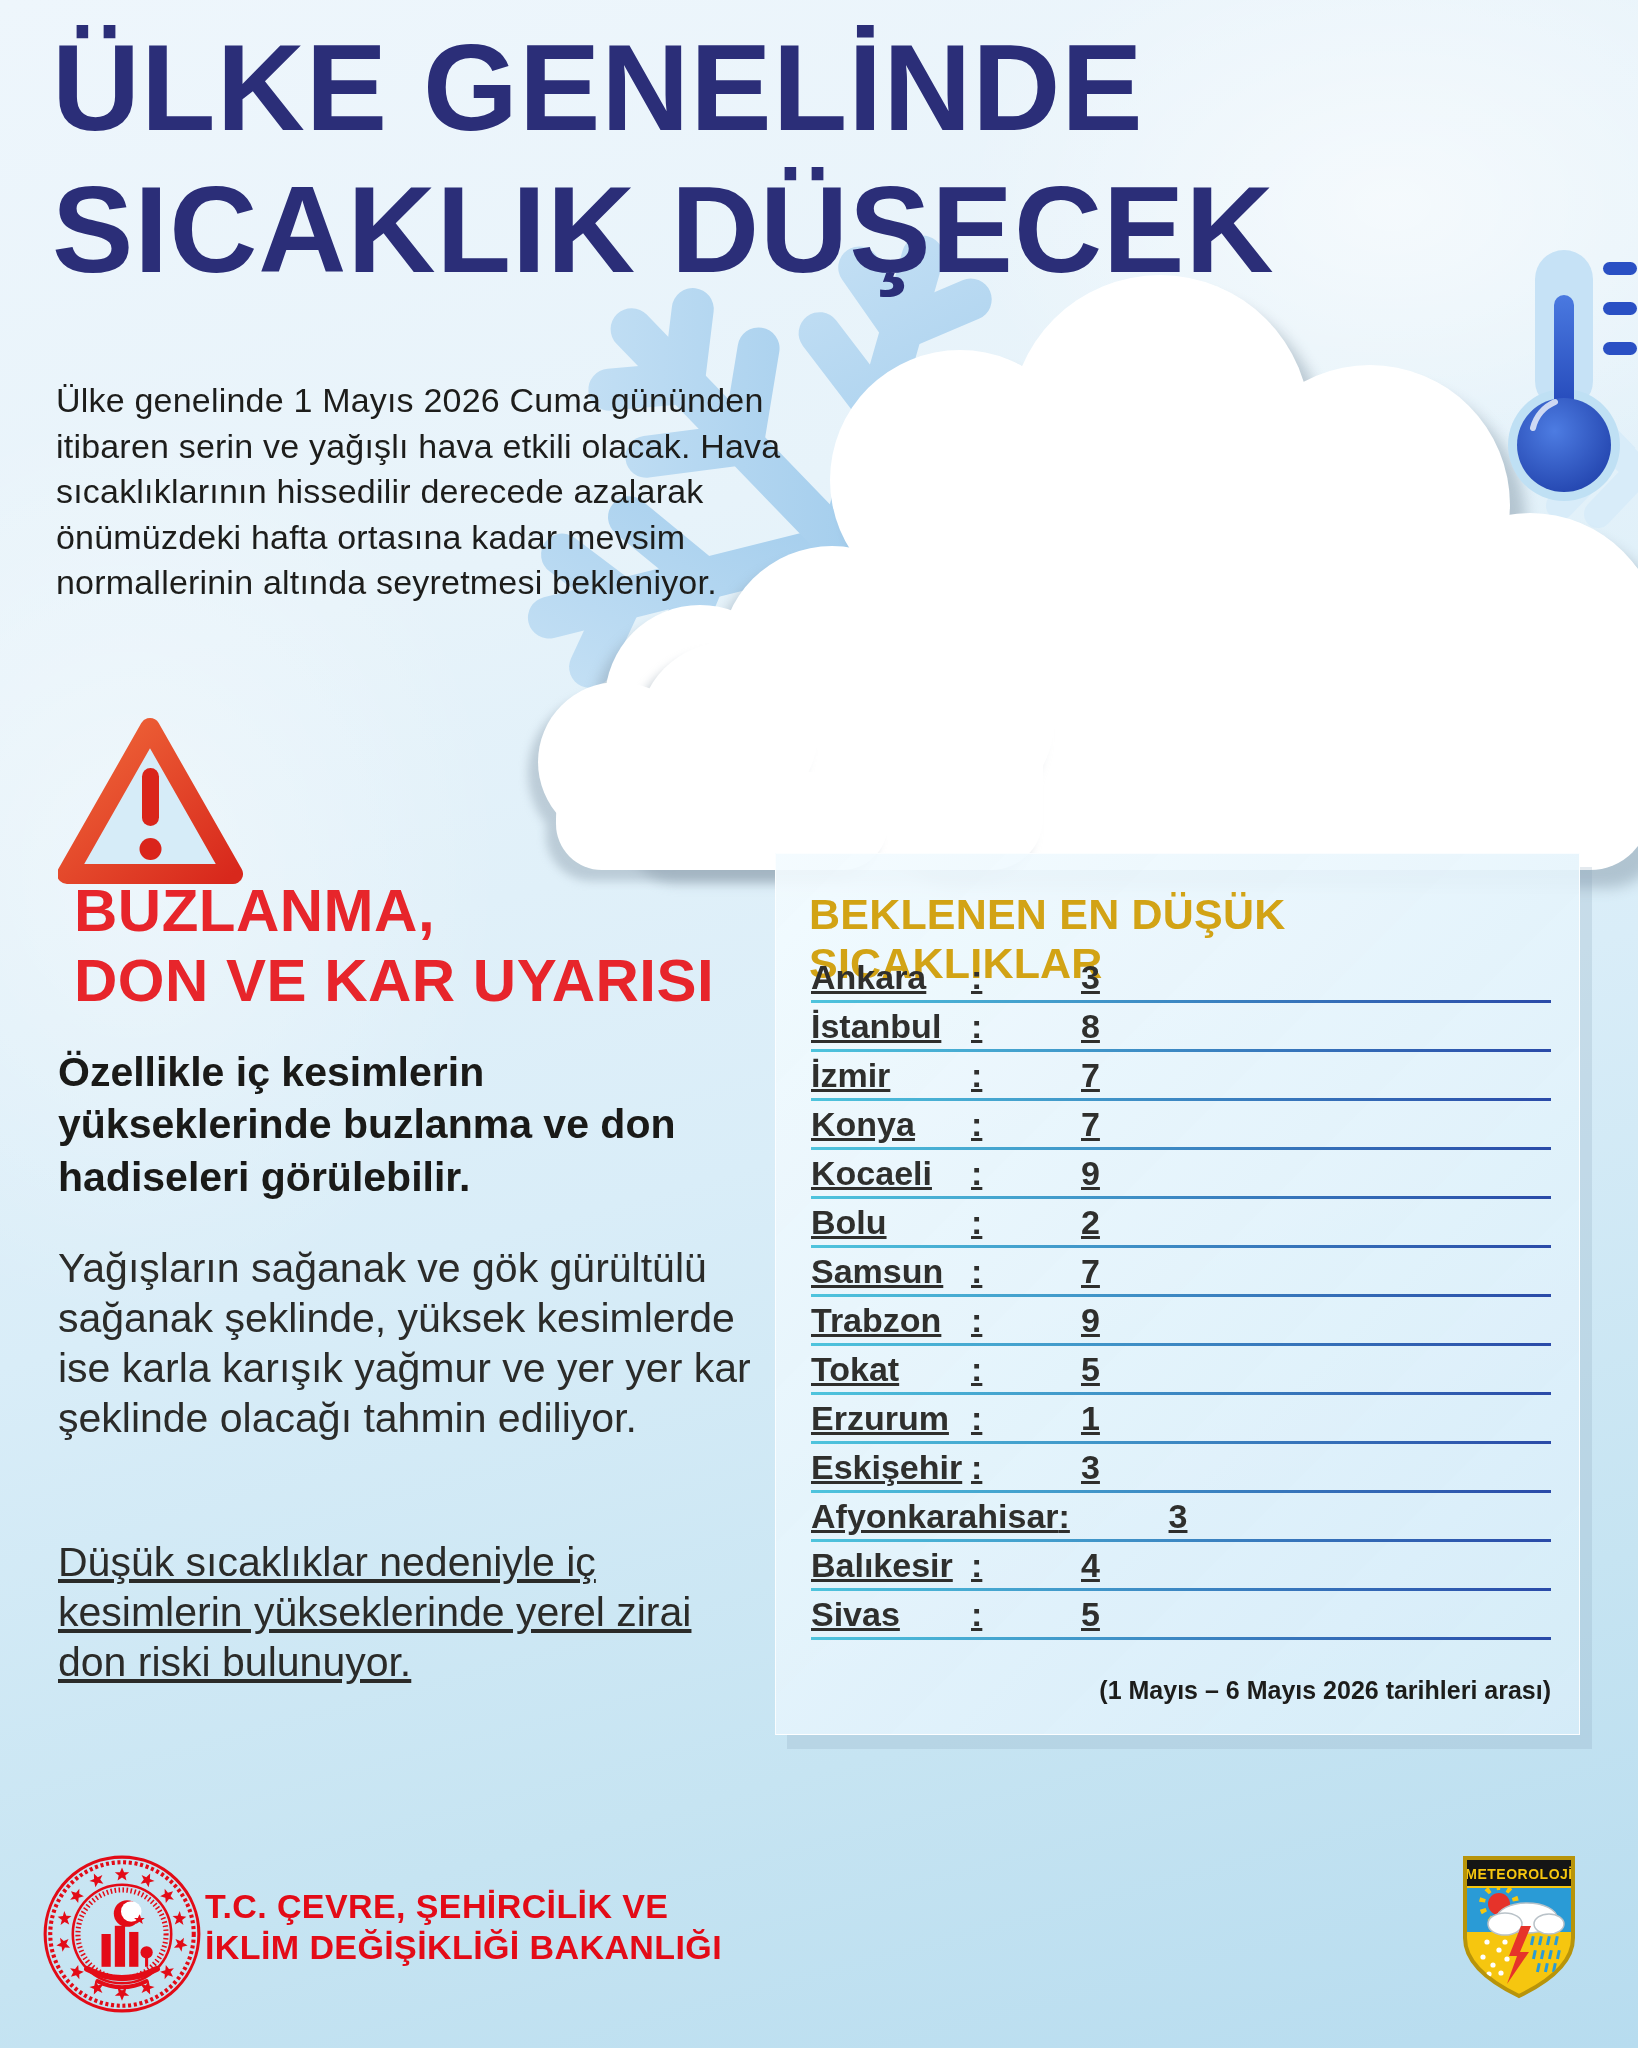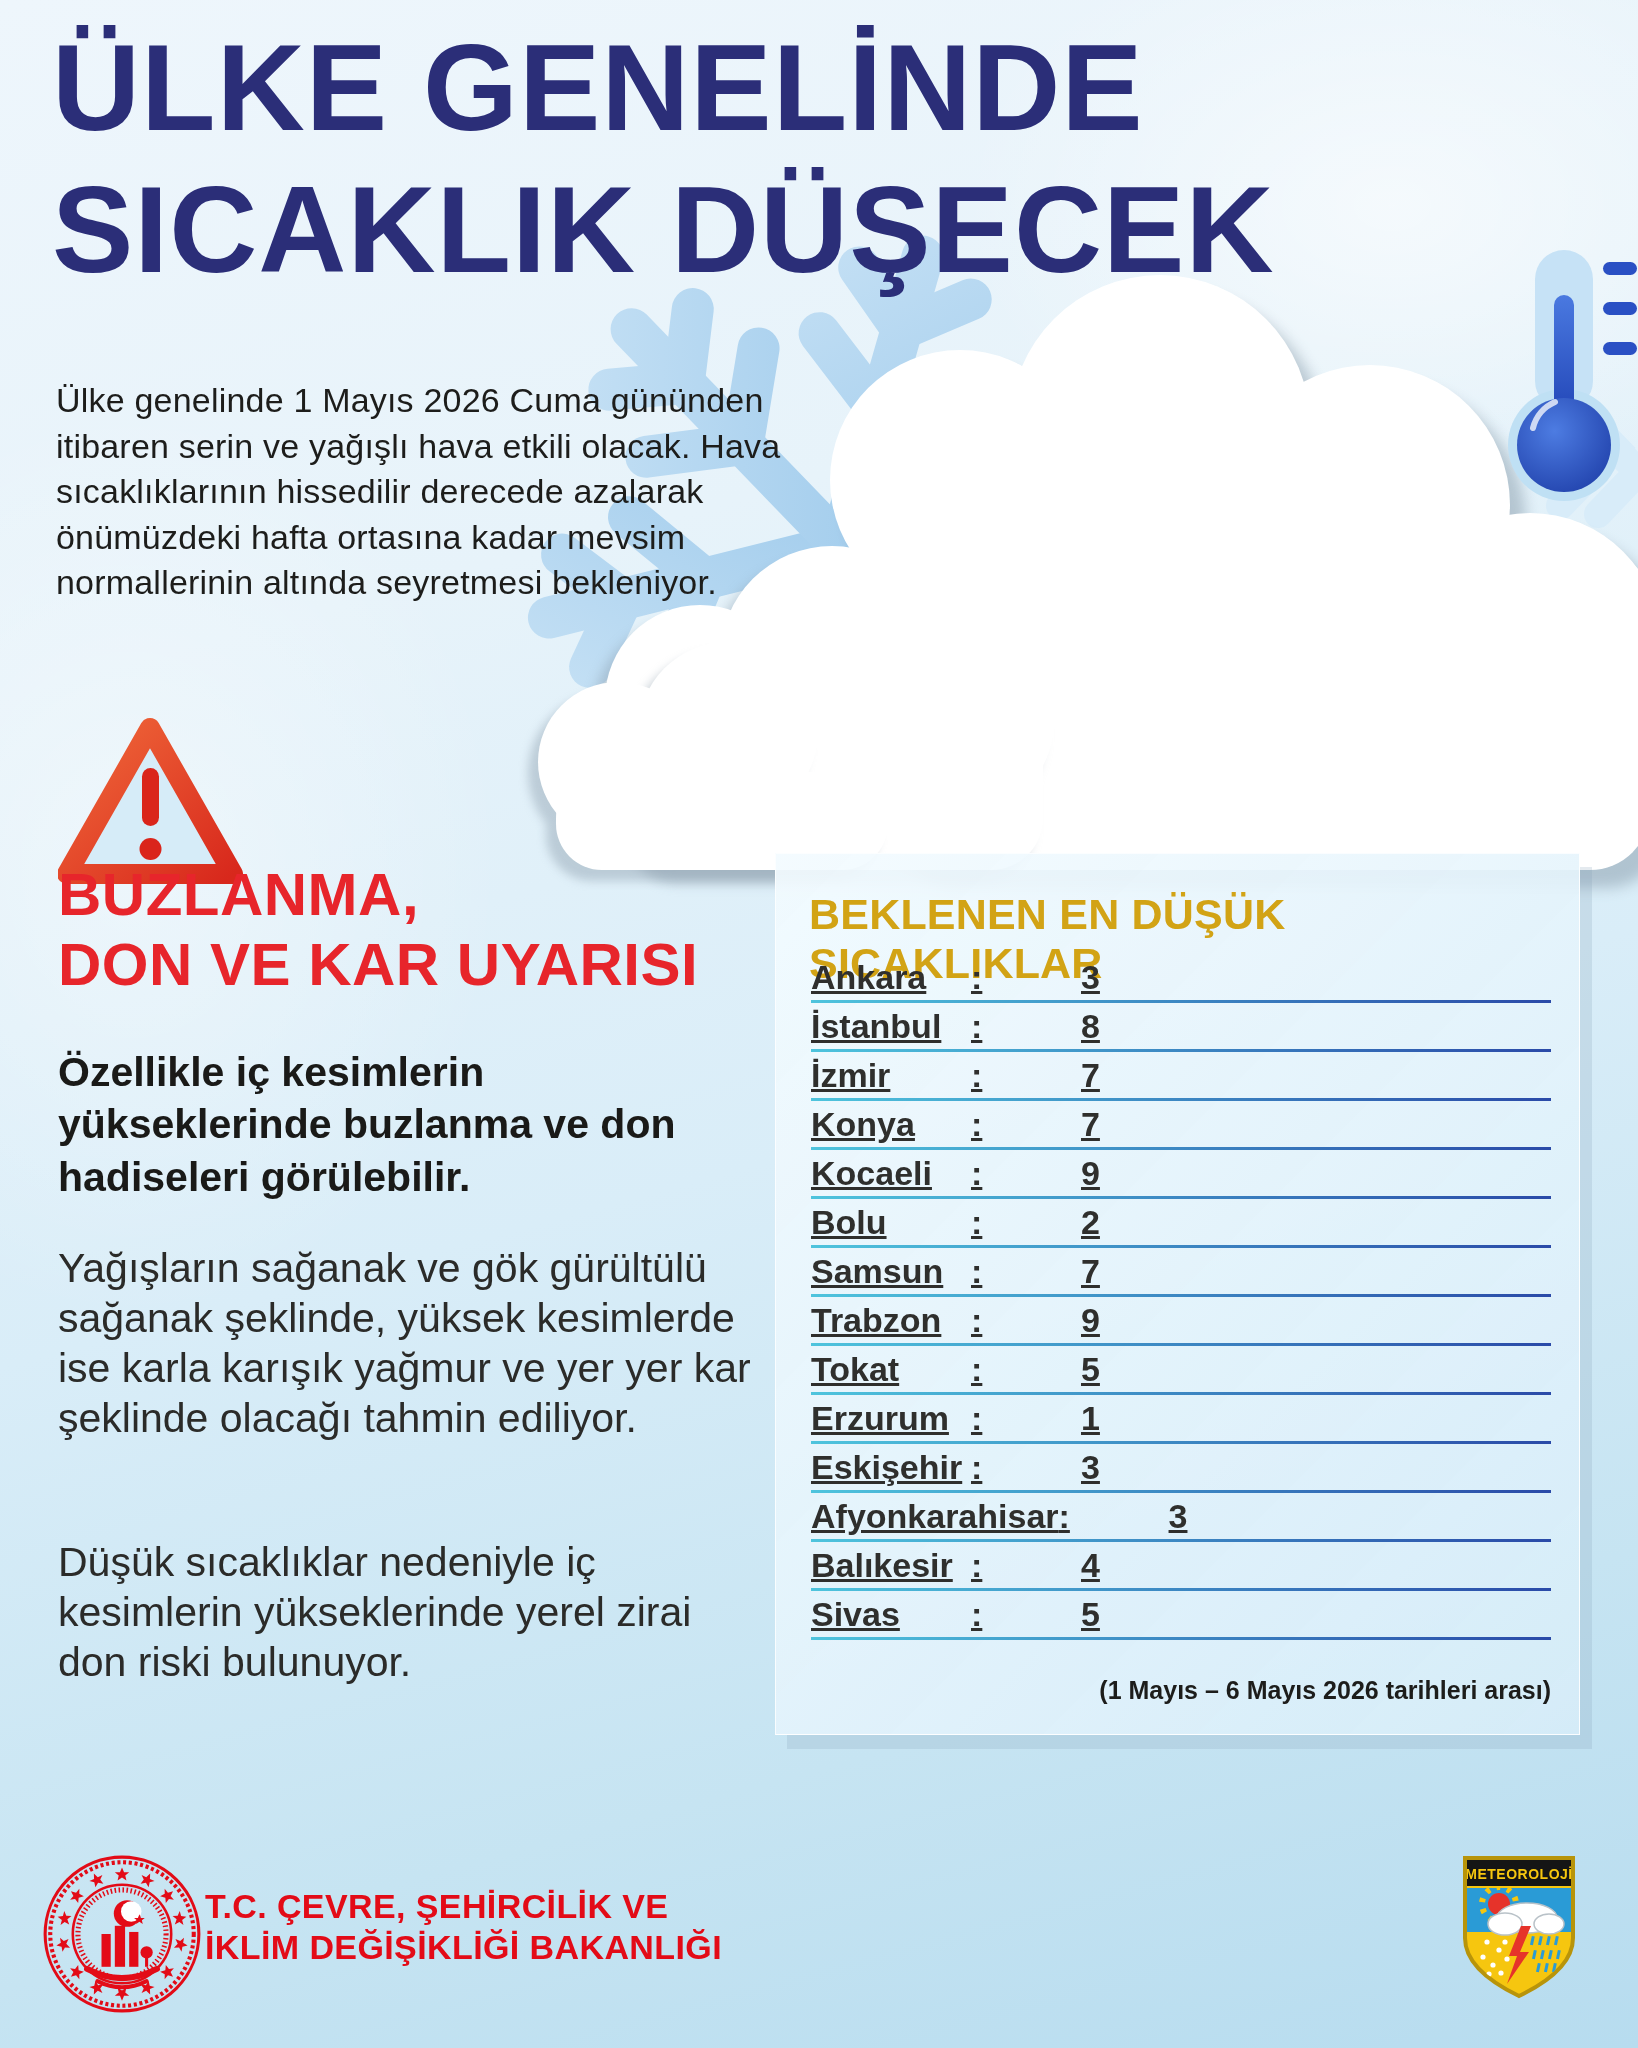--- a/index.html
+++ b/index.html
@@ -24,21 +24,21 @@
   }
   .warn-heading{
     left:58px; top:860px; color:#e7252b; font-weight:bold; font-size:60px; line-height:1.16; letter-spacing:.5px;
   }
   .warn-bold{
     left:58px; top:1046px; width:665px;
     color:#1a1a18; font-weight:bold; font-size:41px; line-height:1.28;
   }
   .para{ left:58px; width:705px; color:#2b2b29; font-size:41px; line-height:1.22; }
   .para1{ top:1243px; }
-  .para2{ top:1537px; }
+  .para2{ top:1537px;text-decoration:underline; }
 
   .panel{
     left:775px; top:853px; width:803px; height:880px; z-index:1;
     background:linear-gradient(135deg, rgba(243,251,255,.92), rgba(215,237,249,.88));
     border:1px solid rgba(255,255,255,.85);
     box-shadow:12px 14px 0 rgba(130,160,180,.22);
   }
   .panel-title{
     position:absolute; left:33px; top:36px;
     color:#d2a315; font-weight:bold; font-size:43px; letter-spacing:.2px;
@@ -149,21 +149,21 @@
       <linearGradient id="triGrad" x1="0" y1="0" x2="1" y2="1">
         <stop offset="0" stop-color="#f0693a"></stop>
           <stop offset="1" stop-color="#d8281c"></stop>
       </linearGradient>
     </defs>
     <polygon points="92,16 175,162 9,162" fill="#d6ecf8" stroke="url(#triGrad)" stroke-width="20" stroke-linejoin="round"></polygon>
     <rect x="84" y="56" width="17" height="58" rx="8.5" fill="#da251b"></rect>
     <circle cx="92.5" cy="137" r="11" fill="#da251b"></circle>
   </svg>
 
-  <h2 class="layer warn-heading" style="margin:0;">
+  <h2 class="layer warn-heading" style="margin:16px;">
     <span>BUZLANMA,</span><br>
     <span>DON VE KAR UYARISI</span>
   </h2>
 
   <p class="layer warn-bold" style="margin:0;">Özellikle iç kesimlerin yükseklerinde buzlanma ve don hadiseleri görülebilir.</p>
   <p class="layer para para1" style="margin:0;">Yağışların sağanak ve gök gürültülü sağanak şeklinde, yüksek kesimlerde ise karla karışık yağmur ve yer yer kar şeklinde olacağı tahmin ediliyor.</p>
   <p class="layer para para2" style="margin:0;">Düşük sıcaklıklar nedeniyle iç kesimlerin yükseklerinde yerel zirai don riski bulunuyor.</p>
 
   <section class="layer panel">
     <h3 class="panel-title" style="margin:0;">BEKLENEN EN DÜŞÜK SICAKLIKLAR</h3>

